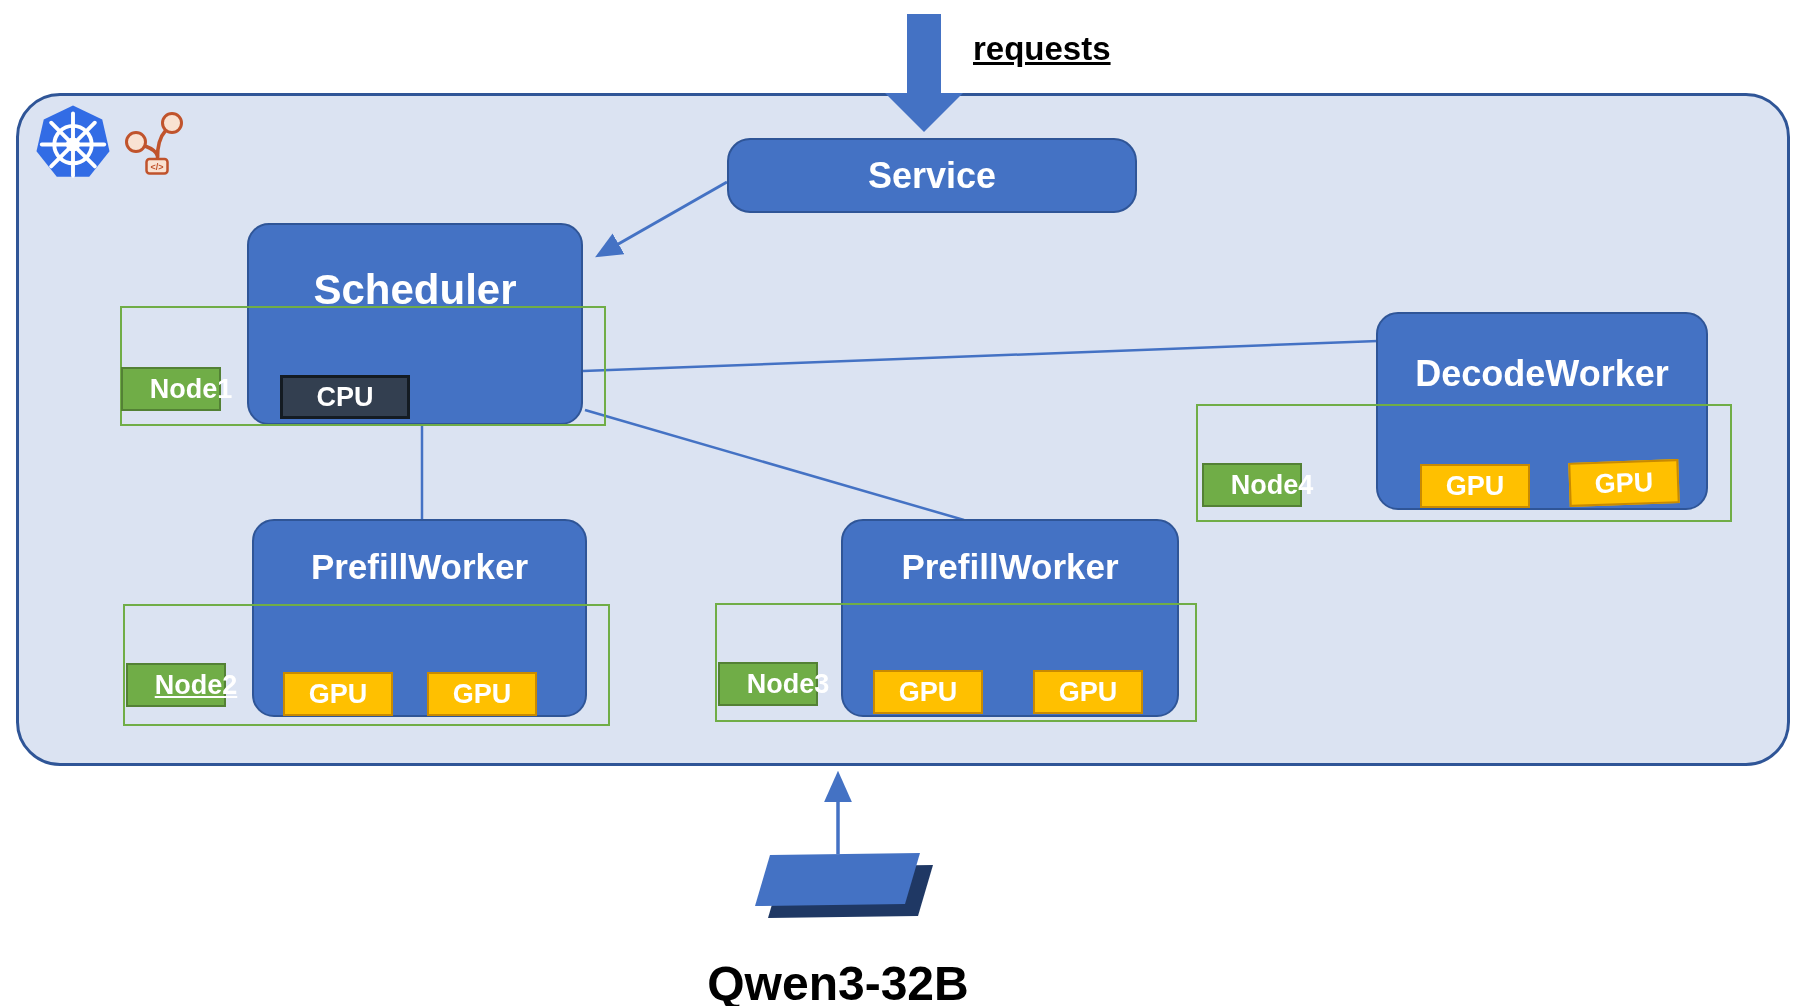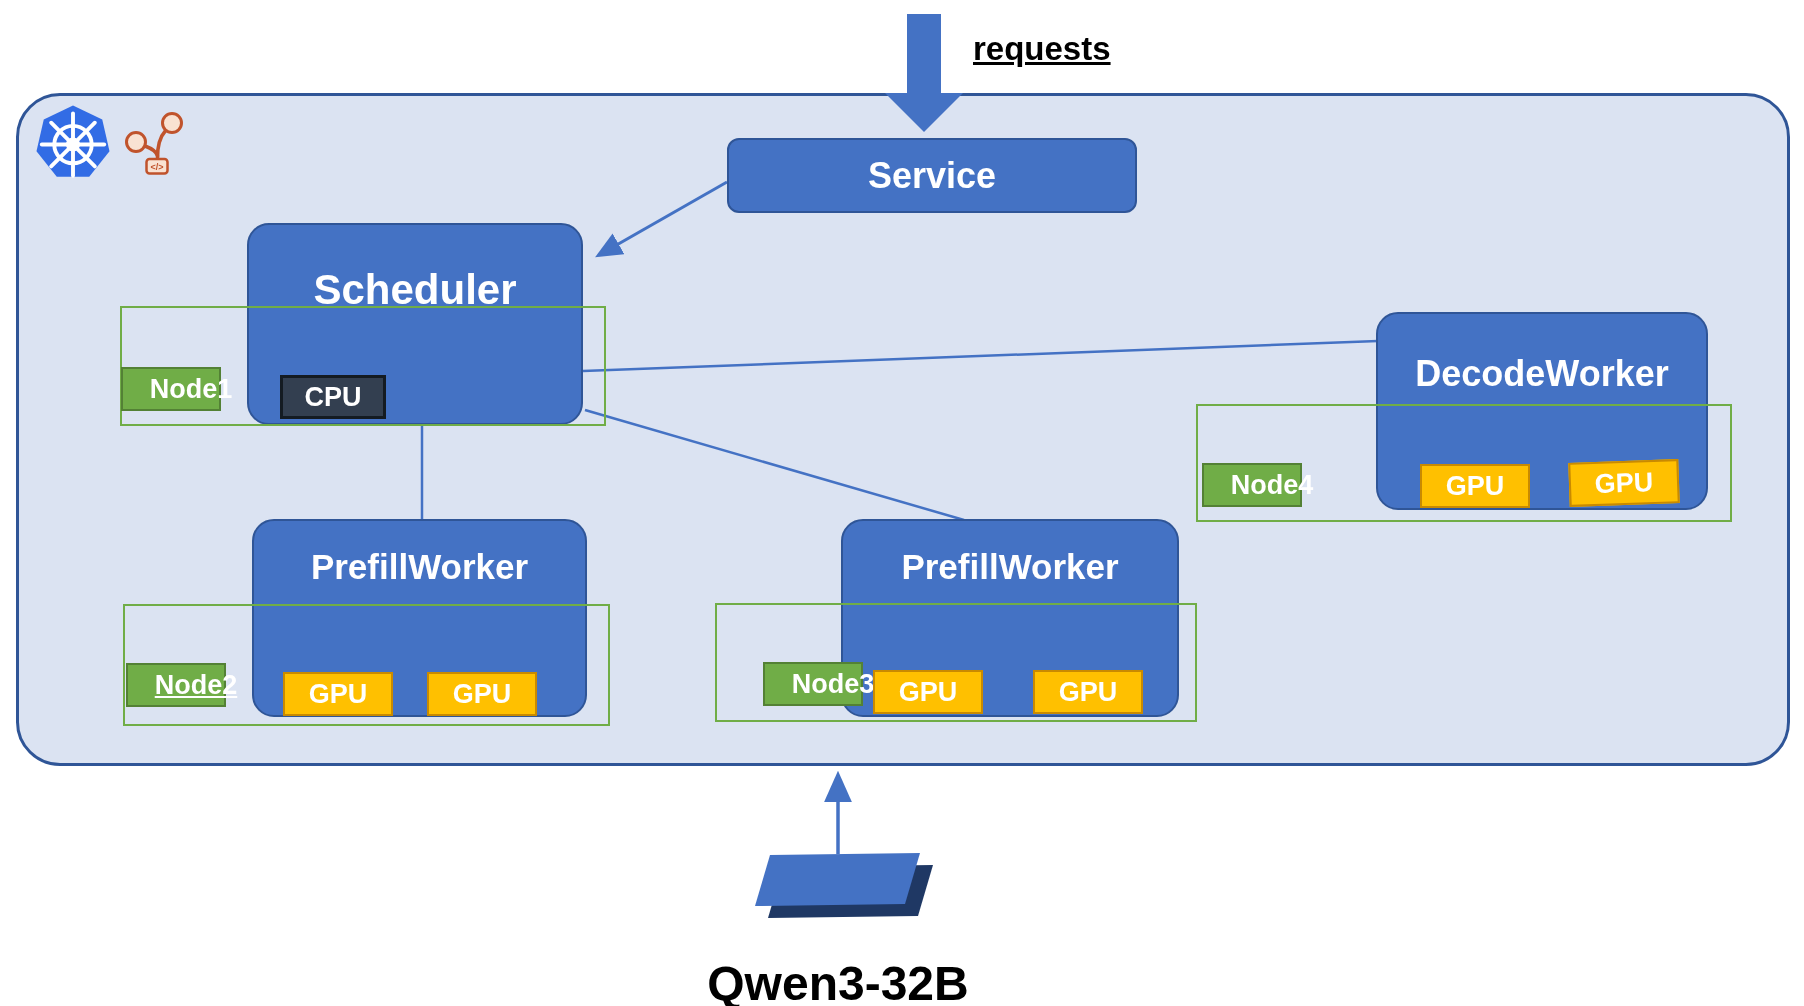--- a/index.html
+++ b/index.html
@@ -17,29 +17,29 @@
                border:2px solid var(--box-border); border-radius:22px; color:#ffffff;
                font-weight:600; box-sizing:border-box; display:flex; justify-content:center; }
   .noderect  { position:absolute; z-index:5; border:2px solid var(--node-green); box-sizing:border-box; }
   .nodelabel { position:absolute; z-index:6; width:100px; height:44px;
                background:var(--node-green); border:2px solid var(--node-green-border);
                color:#ffffff; font-size:27px; font-weight:700; box-sizing:border-box;
                display:flex; align-items:center; justify-content:center;padding-left:40px; }
   .chip      { position:absolute; z-index:6; display:flex; align-items:center; justify-content:center;
                color:#ffffff; font-weight:700; font-size:27px; box-sizing:border-box; }
   .chip.gpu  { width:110px; height:44px; background:var(--gpu-yellow); border:2px solid var(--gpu-border); }
-  .chip.cpu  { width:106px; height:44px; background:var(--cpu-dark); border:3px solid var(--cpu-border); }
+  .chip.cpu  { width:130px; height:44px; background:var(--cpu-dark); border:3px solid var(--cpu-border); }
   #blockarrow{ position:absolute; z-index:8; left:0; top:0; pointer-events:none; }
   .requests-label { position:absolute; z-index:8; left:973px; top:30px; font-size:33px;
                font-weight:700; color:var(--text-black);text-decoration:underline; }
   .model-label { position:absolute; z-index:3; left:688px; top:956px; width:300px;
                text-align:center; font-size:48px; font-weight:600; color:var(--text-black); }
   
   .bluebox .title { line-height:1; }
-  #service-box    { left:727px;  top:138px; width:410px; height:75px;  border-radius:12px;
+  #service-box    { left:727px;  top:138px; width:410px; height:75px;  border-radius:23px;
                     align-items:center; font-size:36px; }
   #scheduler-box  { left:247px;  top:223px; width:336px; height:202px; align-items:flex-start;
                     padding-top:44px; font-size:42px; }
   #prefill1-box   { left:252px;  top:519px; width:335px; height:198px; align-items:flex-start;
                     padding-top:28px; font-size:35px; }
   #prefill2-box   { left:841px;  top:519px; width:338px; height:198px; align-items:flex-start;
                     padding-top:28px; font-size:35px; }
   #decode-box     { left:1376px; top:312px; width:332px; height:198px; align-items:flex-start;
                     padding-top:42px; font-size:36px; }
 </style>
@@ -111,21 +111,21 @@
     <span class="title">DecodeWorker</span>
   </div>
 
   <div class="noderect" style="left:120px; top:306px; width:486px; height:120px;"></div>
   <div class="noderect" style="left:123px; top:604px; width:487px; height:122px;"></div>
   <div class="noderect" style="left:715px; top:603px; width:482px; height:119px;"></div>
   <div class="noderect" style="left:1196px; top:404px; width:536px; height:118px;"></div>
 
   <div class="nodelabel" style="left:121px; top:367px;">Node1</div>
   <div class="nodelabel" style="left:126px; top:663px;text-decoration:underline;">Node2</div>
-  <div class="nodelabel" style="left:718px; top:662px;margin-left:45px;">Node3</div>
+  <div class="nodelabel" style="left:718px; top:662px;">Node3</div>
   <div class="nodelabel" style="left:1202px; top:463px;text-align:right;">Node4</div>
 
   <div class="chip cpu" style="left:280px; top:375px;">CPU</div>
 
   <div class="chip gpu" style="left:283px; top:672px;">GPU</div>
   <div class="chip gpu" style="left:427px; top:672px;">GPU</div>
 
   <div class="chip gpu" style="left:873px; top:670px;">GPU</div>
   <div class="chip gpu" style="left:1033px; top:670px;">GPU</div>
 

